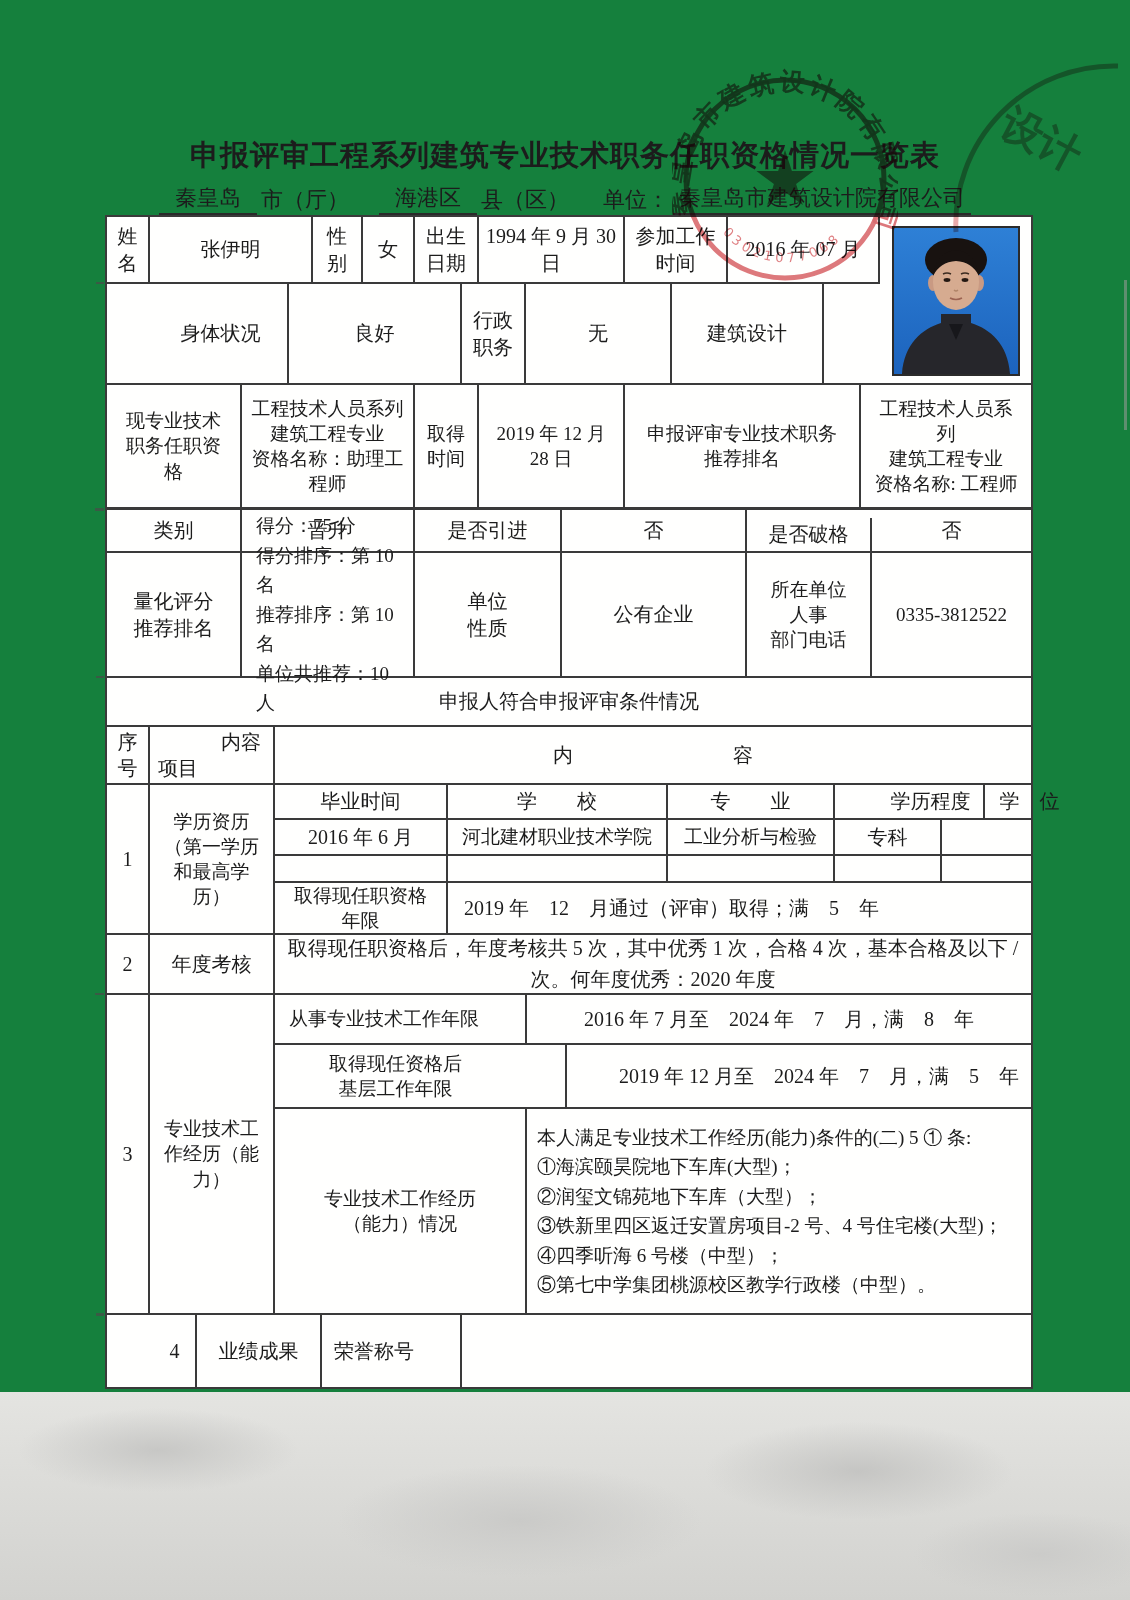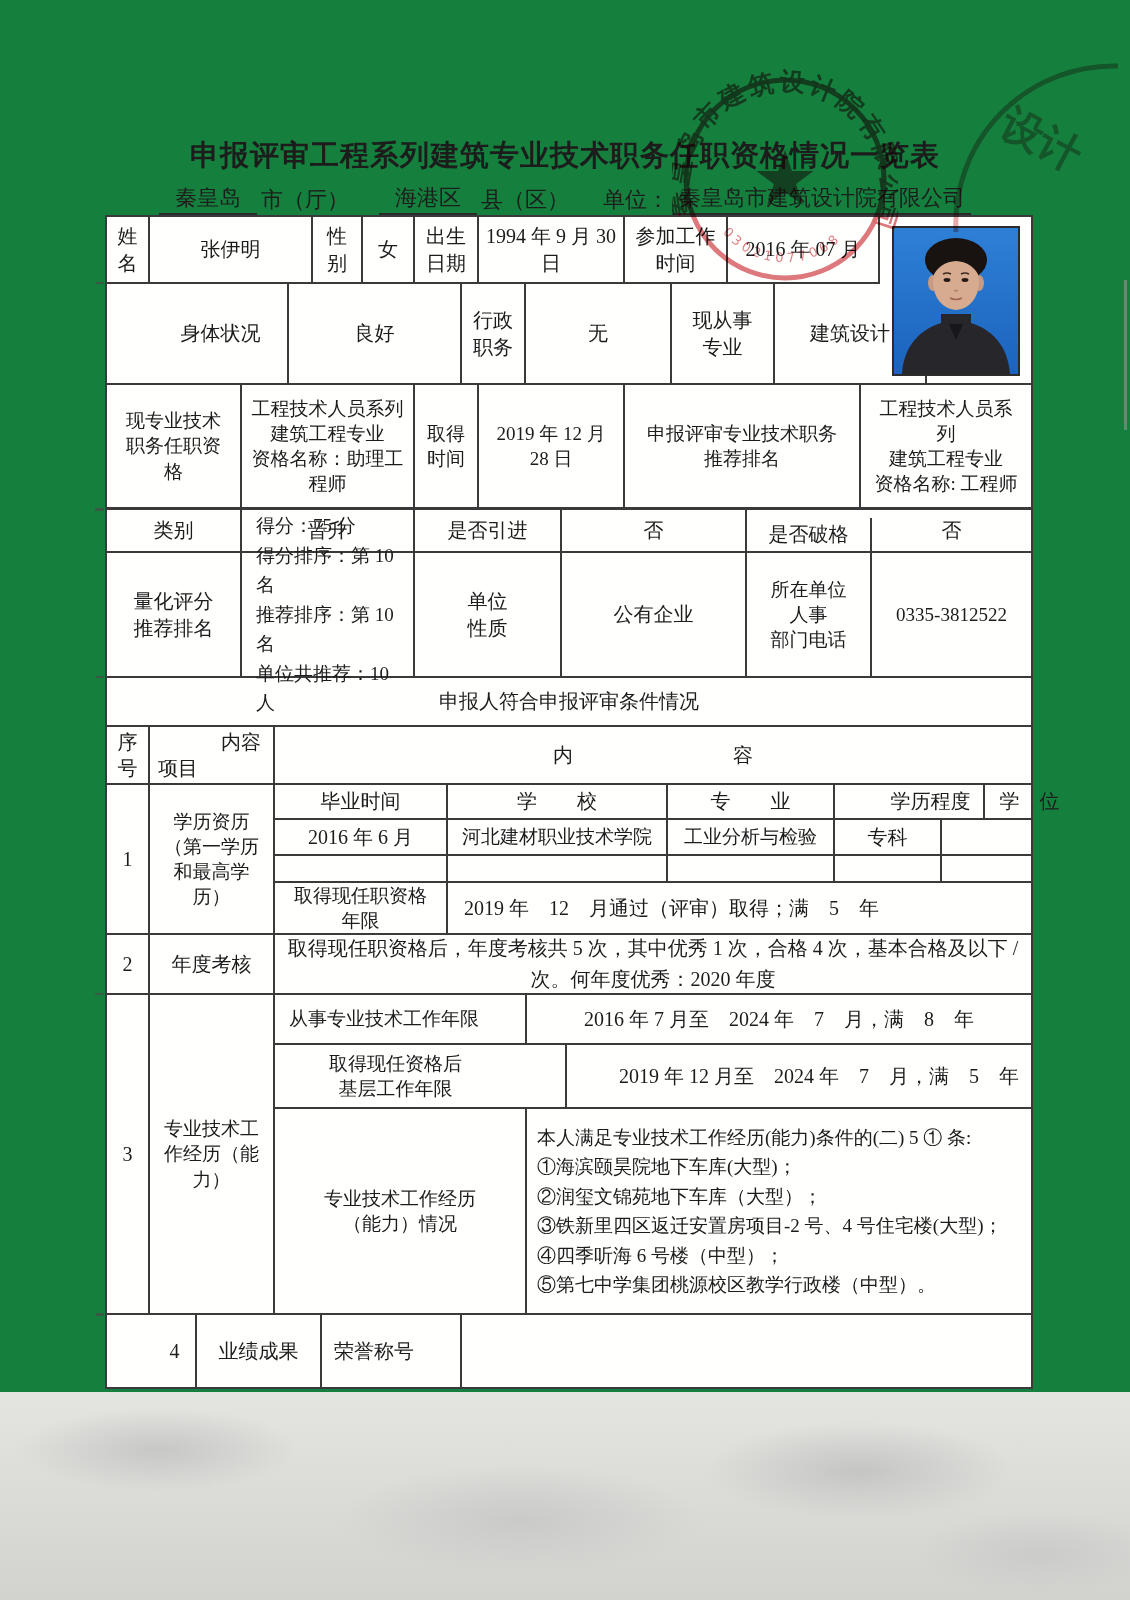--- a/index.html
+++ b/index.html
@@ -101,22 +101,20 @@
           <div class="c" style="width:103px;">参加工作
 时间</div>
           <div class="c" style="width:152px;">2016 年 07 月</div>
         </div>
         <div class="row noline" style="height:100px;">
           <div class="c" style="width:135px;">身体状况</div>
           <div class="c" style="width:173px;">良好</div>
           <div class="c" style="width:64px;">行政
 职务</div>
           <div class="c" style="width:146px;">无</div>
-          <div class="c" style="width:103px;">现从事
-专业</div>
           <div class="c" style="width:152px;">建筑设计</div>
         </div>
       </div>
       <div class="photocell" style="width:151px; height:168px;">
         <div class="photo">
           <svg width="124" height="146" viewBox="0 0 124 146">
             <defs>
               <linearGradient id="bgblue" x1="0" y1="0" x2="0" y2="1">
                 <stop offset="0" stop-color="#2e80d6"></stop>
                   <stop offset="1" stop-color="#1c63bd"></stop>

